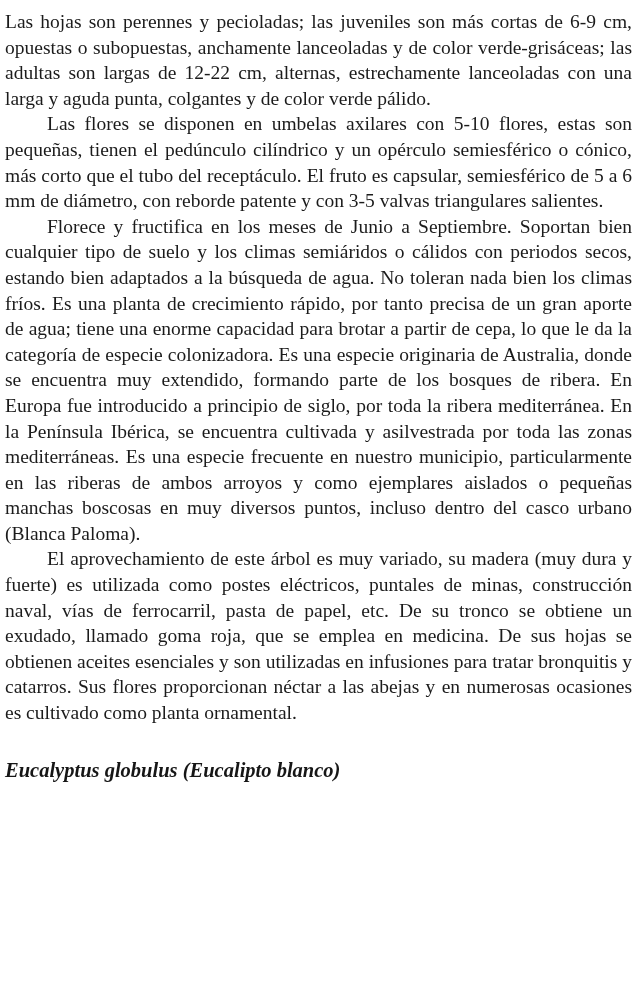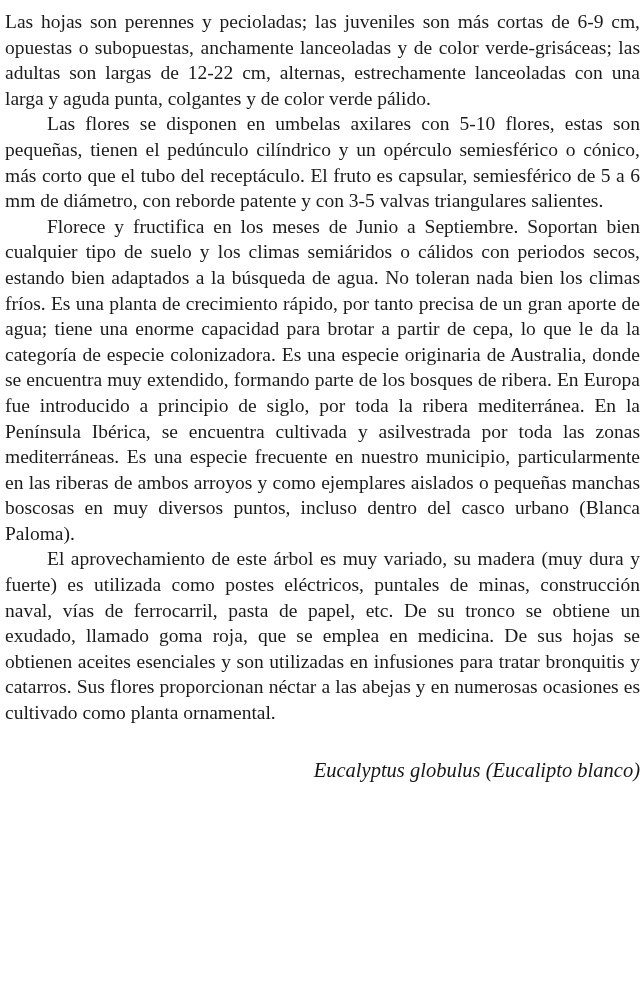--- a/index.html
+++ b/index.html
@@ -6,21 +6,21 @@
     margin: 0;
     padding: 0;
     background: #ffffff;
   }
   .page {
     position: relative;
     width: 644px;
     height: 995px;
     box-sizing: border-box;
     background: #ffffff;
-    padding: 9px 4px 0 5px;
+    padding: 9px 12px 0 5px;
     overflow: hidden;
     font-family: "Liberation Serif", "DejaVu Serif", serif;
     font-size: 19.5px;
     line-height: 25.6px;
     color: #1b1b1b;
     text-align: justify;
     text-justify: inter-word;
   }
   p.para {
     margin: 0;
@@ -28,23 +28,23 @@
     text-indent: 42px;
   }
   p.para.no-indent {
     text-indent: 0;
   }
   h2.species-heading {
     margin: 31px 0 25px 0;
     padding: 0;
     font-size: 20.5px;
     line-height: 26px;
-    font-weight: normal;
+    font-weight: bold;
     font-style: italic;
-    text-align: right;
+    text-align: left;
     text-indent: 0;
     color: #161616;
   }
 </style>
 </head>
 <body>
 
 <div class="page">
   <p class="para no-indent">Las hojas son perennes y pecioladas; las juveniles son más cortas de 6-9 cm, opuestas o subopuestas, anchamente lanceoladas y de color verde-grisáceas; las adultas son largas de 12-22 cm, alternas, estrechamente lanceoladas con una larga y aguda punta, colgantes y de color verde pálido.</p>
   <p class="para">Las flores se disponen en umbelas axilares con 5-10 flores, estas son pequeñas, tienen el pedúnculo cilíndrico y un opérculo semiesférico o cónico, más corto que el tubo del receptáculo. El fruto es capsular, semiesférico de 5 a 6 mm de diámetro, con reborde patente y con 3-5 valvas triangulares salientes.</p>

